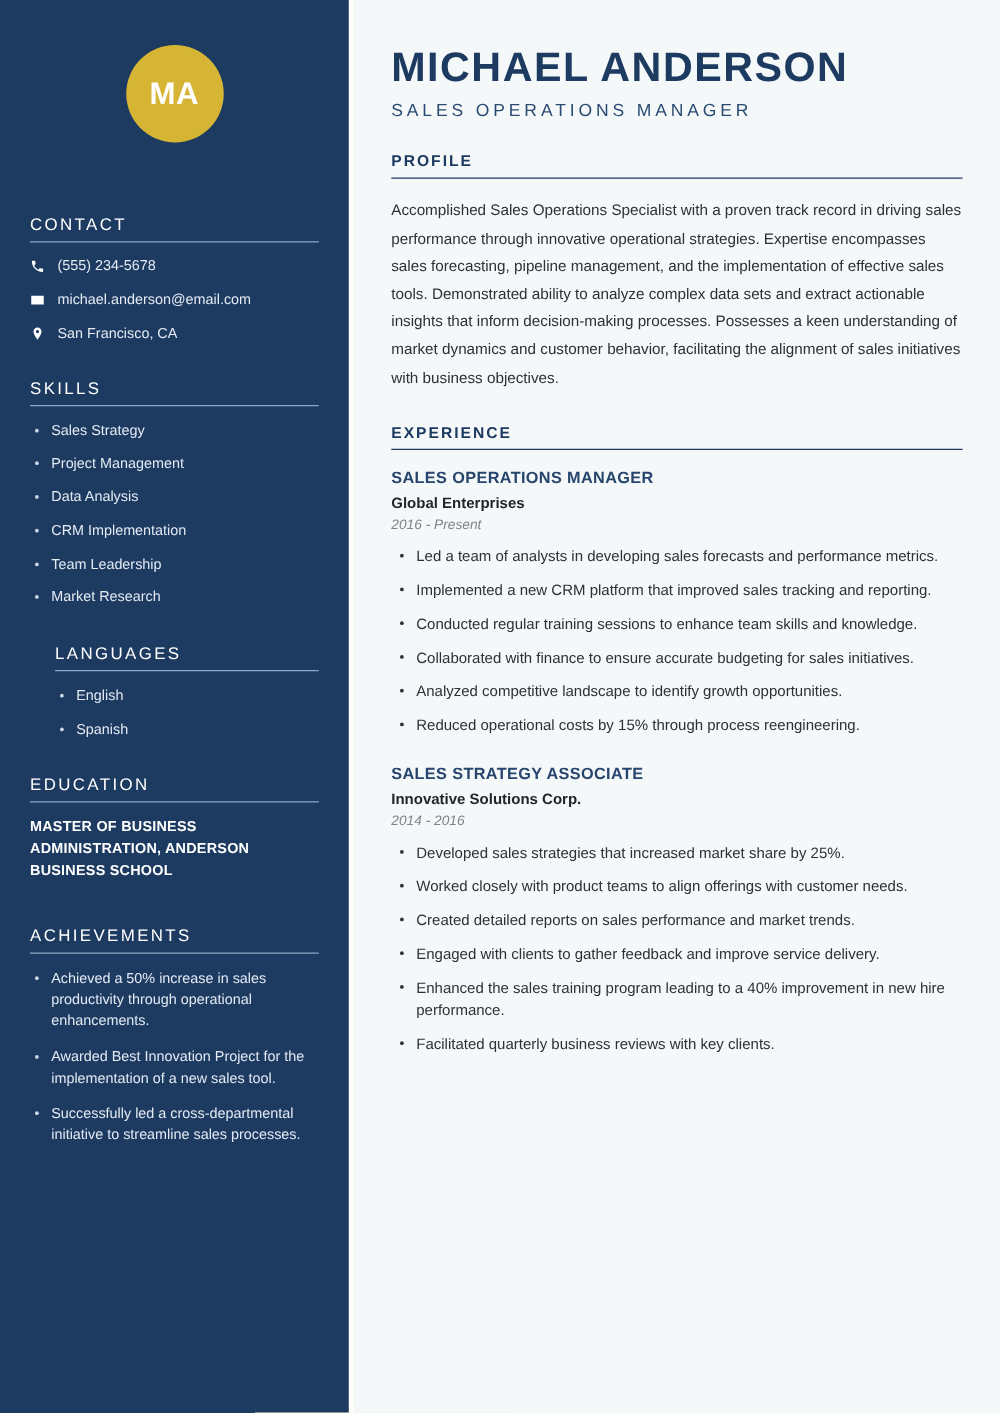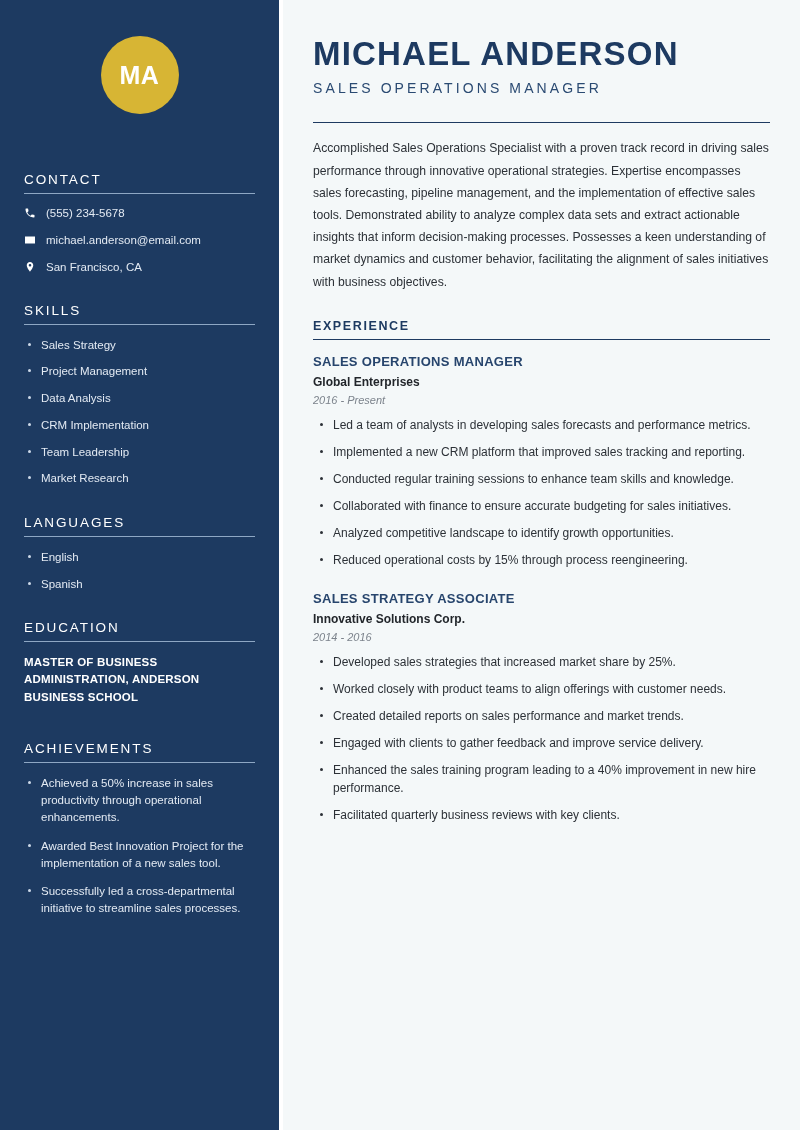--- a/index.html
+++ b/index.html
@@ -69,21 +69,21 @@
 
   .side-rule {
     height: 1px;
     background: #8ea7c4;
     width: 100%;
     margin-bottom: 12px;
   }
 
   #contact-section { margin-top: 58px; }
   #skills-section { margin-top: 28px; }
-  #languages-section { margin-top: 28px; }
+  #languages-section { margin-top: 28px; margin-left: 20px; }
   #education-section { margin-top: 28px; }
   #achievements-section { margin-top: 35px; }
 
   .contact-list { list-style: none; }
 
   .contact-row {
     display: flex;
     align-items: flex-start;
     margin-bottom: 12px;
     font-size: 11.5px;
@@ -341,20 +341,21 @@
   </aside>
 
   <div class="gap-strip"></div>
 
   <main class="main">
 
     <h1 class="name">MICHAEL ANDERSON</h1>
     <div class="job-title">SALES OPERATIONS MANAGER</div>
 
     <section class="main-section">
+      <div class="main-heading">PROFILE</div>
       <div class="main-rule"></div>
       <p class="profile-text">Accomplished Sales Operations Specialist with a proven track record in driving sales performance through innovative operational strategies. Expertise encompasses sales forecasting, pipeline management, and the implementation of effective sales tools. Demonstrated ability to analyze complex data sets and extract actionable insights that inform decision-making processes. Possesses a keen understanding of market dynamics and customer behavior, facilitating the alignment of sales initiatives with business objectives.</p>
     </section>
 
     <section class="main-section">
       <div class="main-heading">EXPERIENCE</div>
       <div class="main-rule"></div>
 
       <div class="exp-entry" id="experience-entry-1">
         <div class="exp-role">SALES OPERATIONS MANAGER</div>

